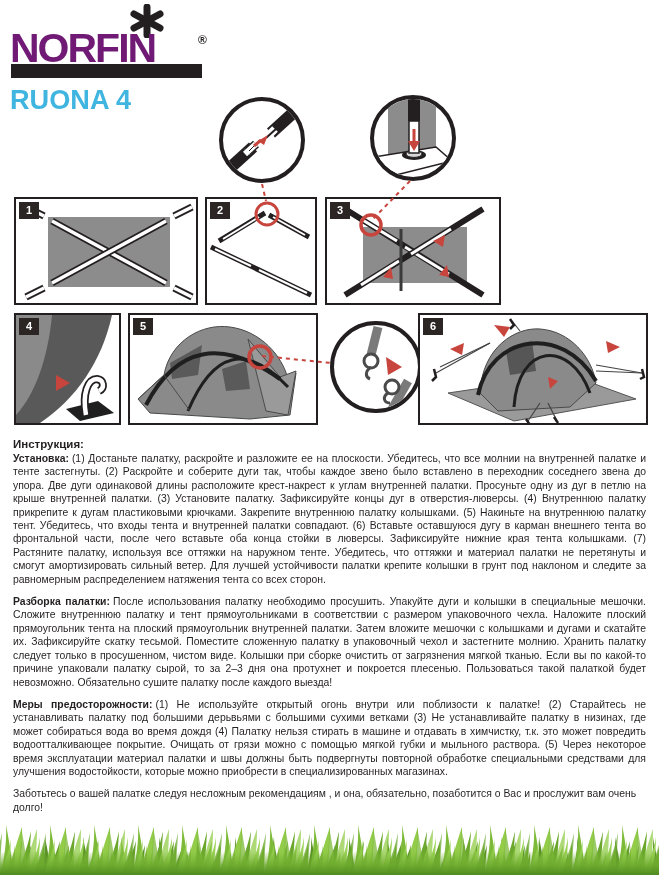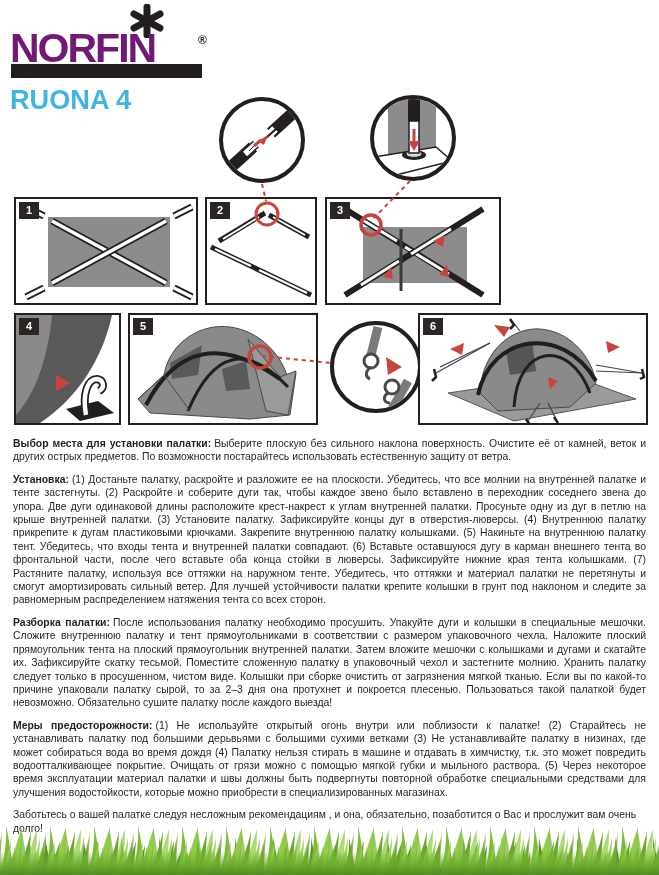--- a/index.html
+++ b/index.html
@@ -227,23 +227,21 @@
 
   <svg id="overlay">
     <g stroke="#c8453e" stroke-width="2" stroke-dasharray="4 4" fill="none">
       <line x1="262" y1="184" x2="266" y2="201"></line>
       <line x1="410" y1="181" x2="371" y2="221"></line>
       <line x1="262" y1="356" x2="331" y2="363"></line>
     </g>
   </svg>
 
   <div id="textblock">
-    <p class="para">
-      <b>Выбор места для установки палатки:</b><span>Выберите плоскую без сильного наклона  поверхность. Очистите её от камней, веток и других острых предметов. По возможности постарайтесь использовать естественную защиту от ветра.</span>
-    </p>
+    <h3>Инструкция:</h3>
     <p class="para">
       <b>Установка:</b><span>(1) Достаньте палатку, раскройте и разложите ее на плоскости. Убедитесь, что все молнии на внутренней палатке и тенте застегнуты. (2) Раскройте и соберите дуги так, чтобы каждое звено было вставлено в переходник соседнего звена до упора. Две дуги одинаковой длины расположите крест-накрест к углам внутренней палатки. Просуньте одну из дуг в петлю на крыше внутренней палатки. (3) Установите палатку. Зафиксируйте концы дуг в отверстия-люверсы. (4) Внутреннюю палатку прикрепите к дугам пластиковыми крючками. Закрепите внутреннюю палатку колышками. (5) Накиньте на внутреннюю палатку тент. Убедитесь, что входы тента и внутренней палатки совпадают. (6) Вставьте оставшуюся дугу в карман внешнего тента во фронтальной части, после чего вставьте оба конца стойки в люверсы. Зафиксируйте нижние края тента колышками. (7) Растяните палатку, используя все оттяжки на наружном тенте. Убедитесь, что оттяжки и материал палатки не перетянуты и смогут амортизировать сильный ветер. Для лучшей устойчивости палатки крепите колышки в грунт под наклоном и следите за равномерным распределением натяжения тента со всех сторон.</span>
     </p>
     <p class="para">
       <b>Разборка палатки:</b><span>После использования палатку необходимо просушить. Упакуйте дуги и колышки в специальные мешочки. Сложите внутреннюю палатку и тент прямоугольниками в соответствии с размером упаковочного чехла. Наложите плоский прямоугольник тента на плоский прямоугольник внутренней палатки. Затем вложите мешочки с колышками и дугами и скатайте их. Зафиксируйте скатку тесьмой. Поместите сложенную палатку в упаковочный чехол и застегните молнию. Хранить палатку следует только в просушенном, чистом виде. Колышки при сборке очистить от загрязнения мягкой тканью. Если вы по какой-то причине упаковали палатку сырой, то за 2–3 дня она протухнет и покроется плесенью. Пользоваться такой палаткой будет невозможно. Обязательно сушите палатку после каждого выезда!</span>
     </p>
     <p class="para">
       <b>Меры предосторожности:</b><span>(1) Не используйте открытый огонь внутри или поблизости к палатке! (2) Старайтесь не устанавливать палатку под большими дерьвьями с большими сухими ветками (3) Не устанавливайте палатку в низинах, где может собираться вода во время дождя (4) Палатку нельзя стирать в машине и отдавать в химчистку, т.к. это может повредить водоотталкивающее покрытие. Очищать от грязи можно с помощью мягкой губки и мыльного раствора. (5) Через некоторое время эксплуатации материал палатки и швы должны быть подвергнуты повторной обработке специальными средствами для улучшения водостойкости, которые можно приобрести в специализированных магазинах.</span>
     </p>
     <p id="closing">Заботьтесь о вашей палатке следуя несложным рекомендациям , и она, обязательно, позаботится о Вас и прослужит вам очень долго!</p>

